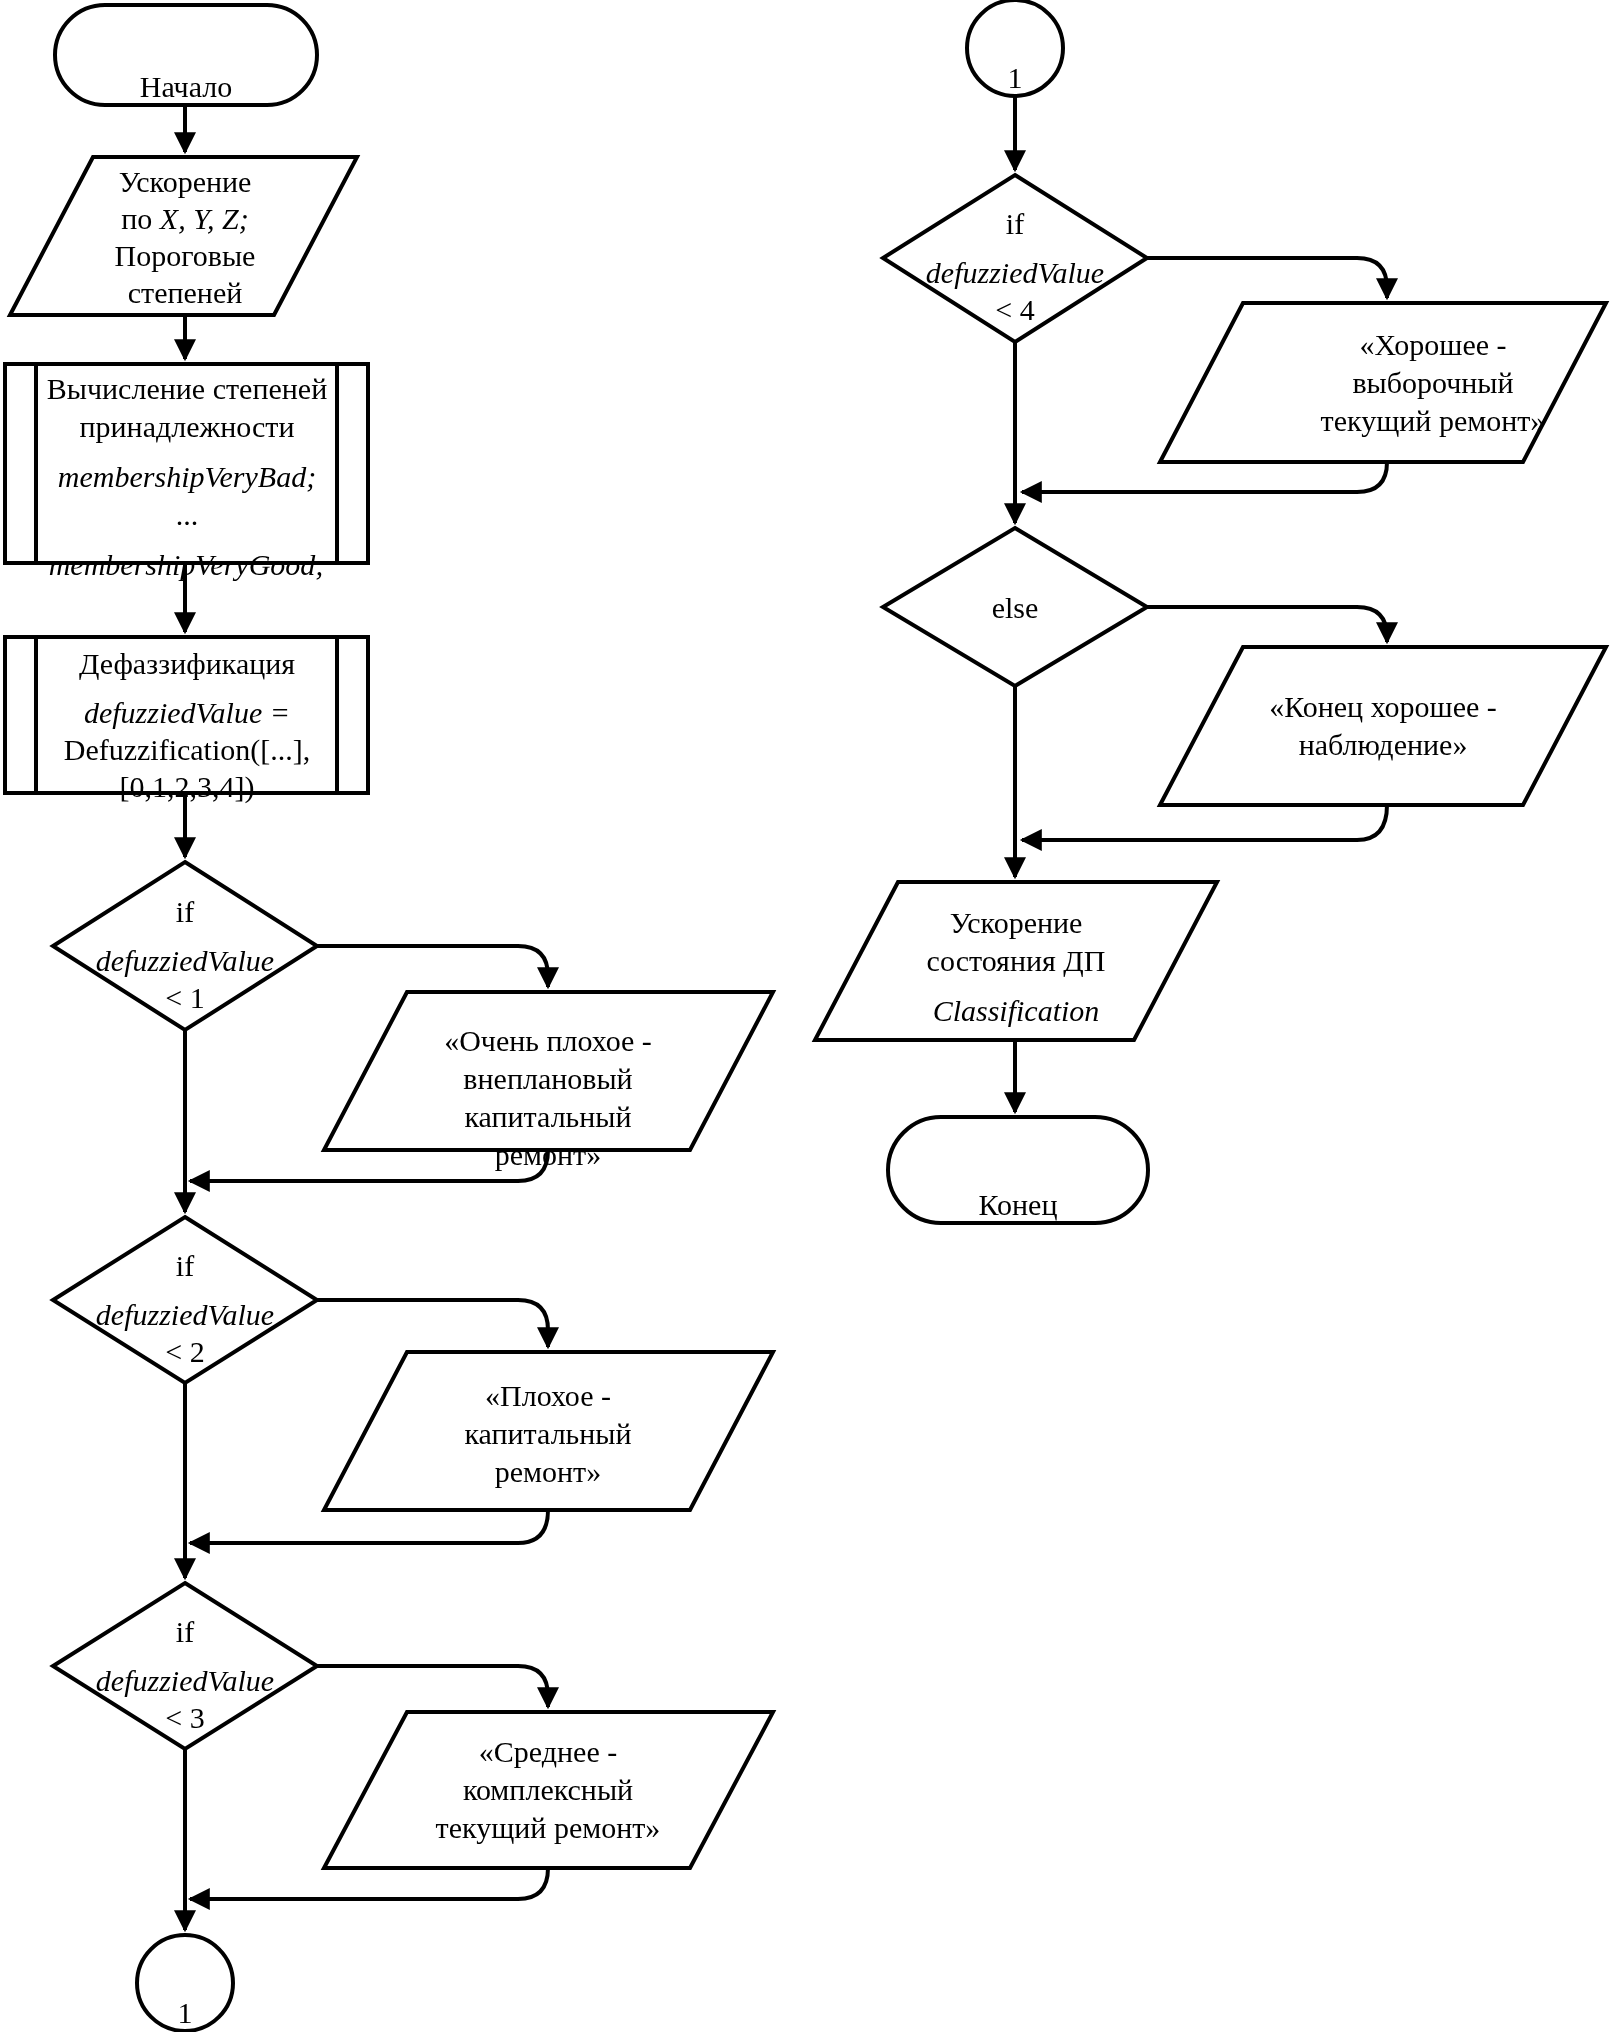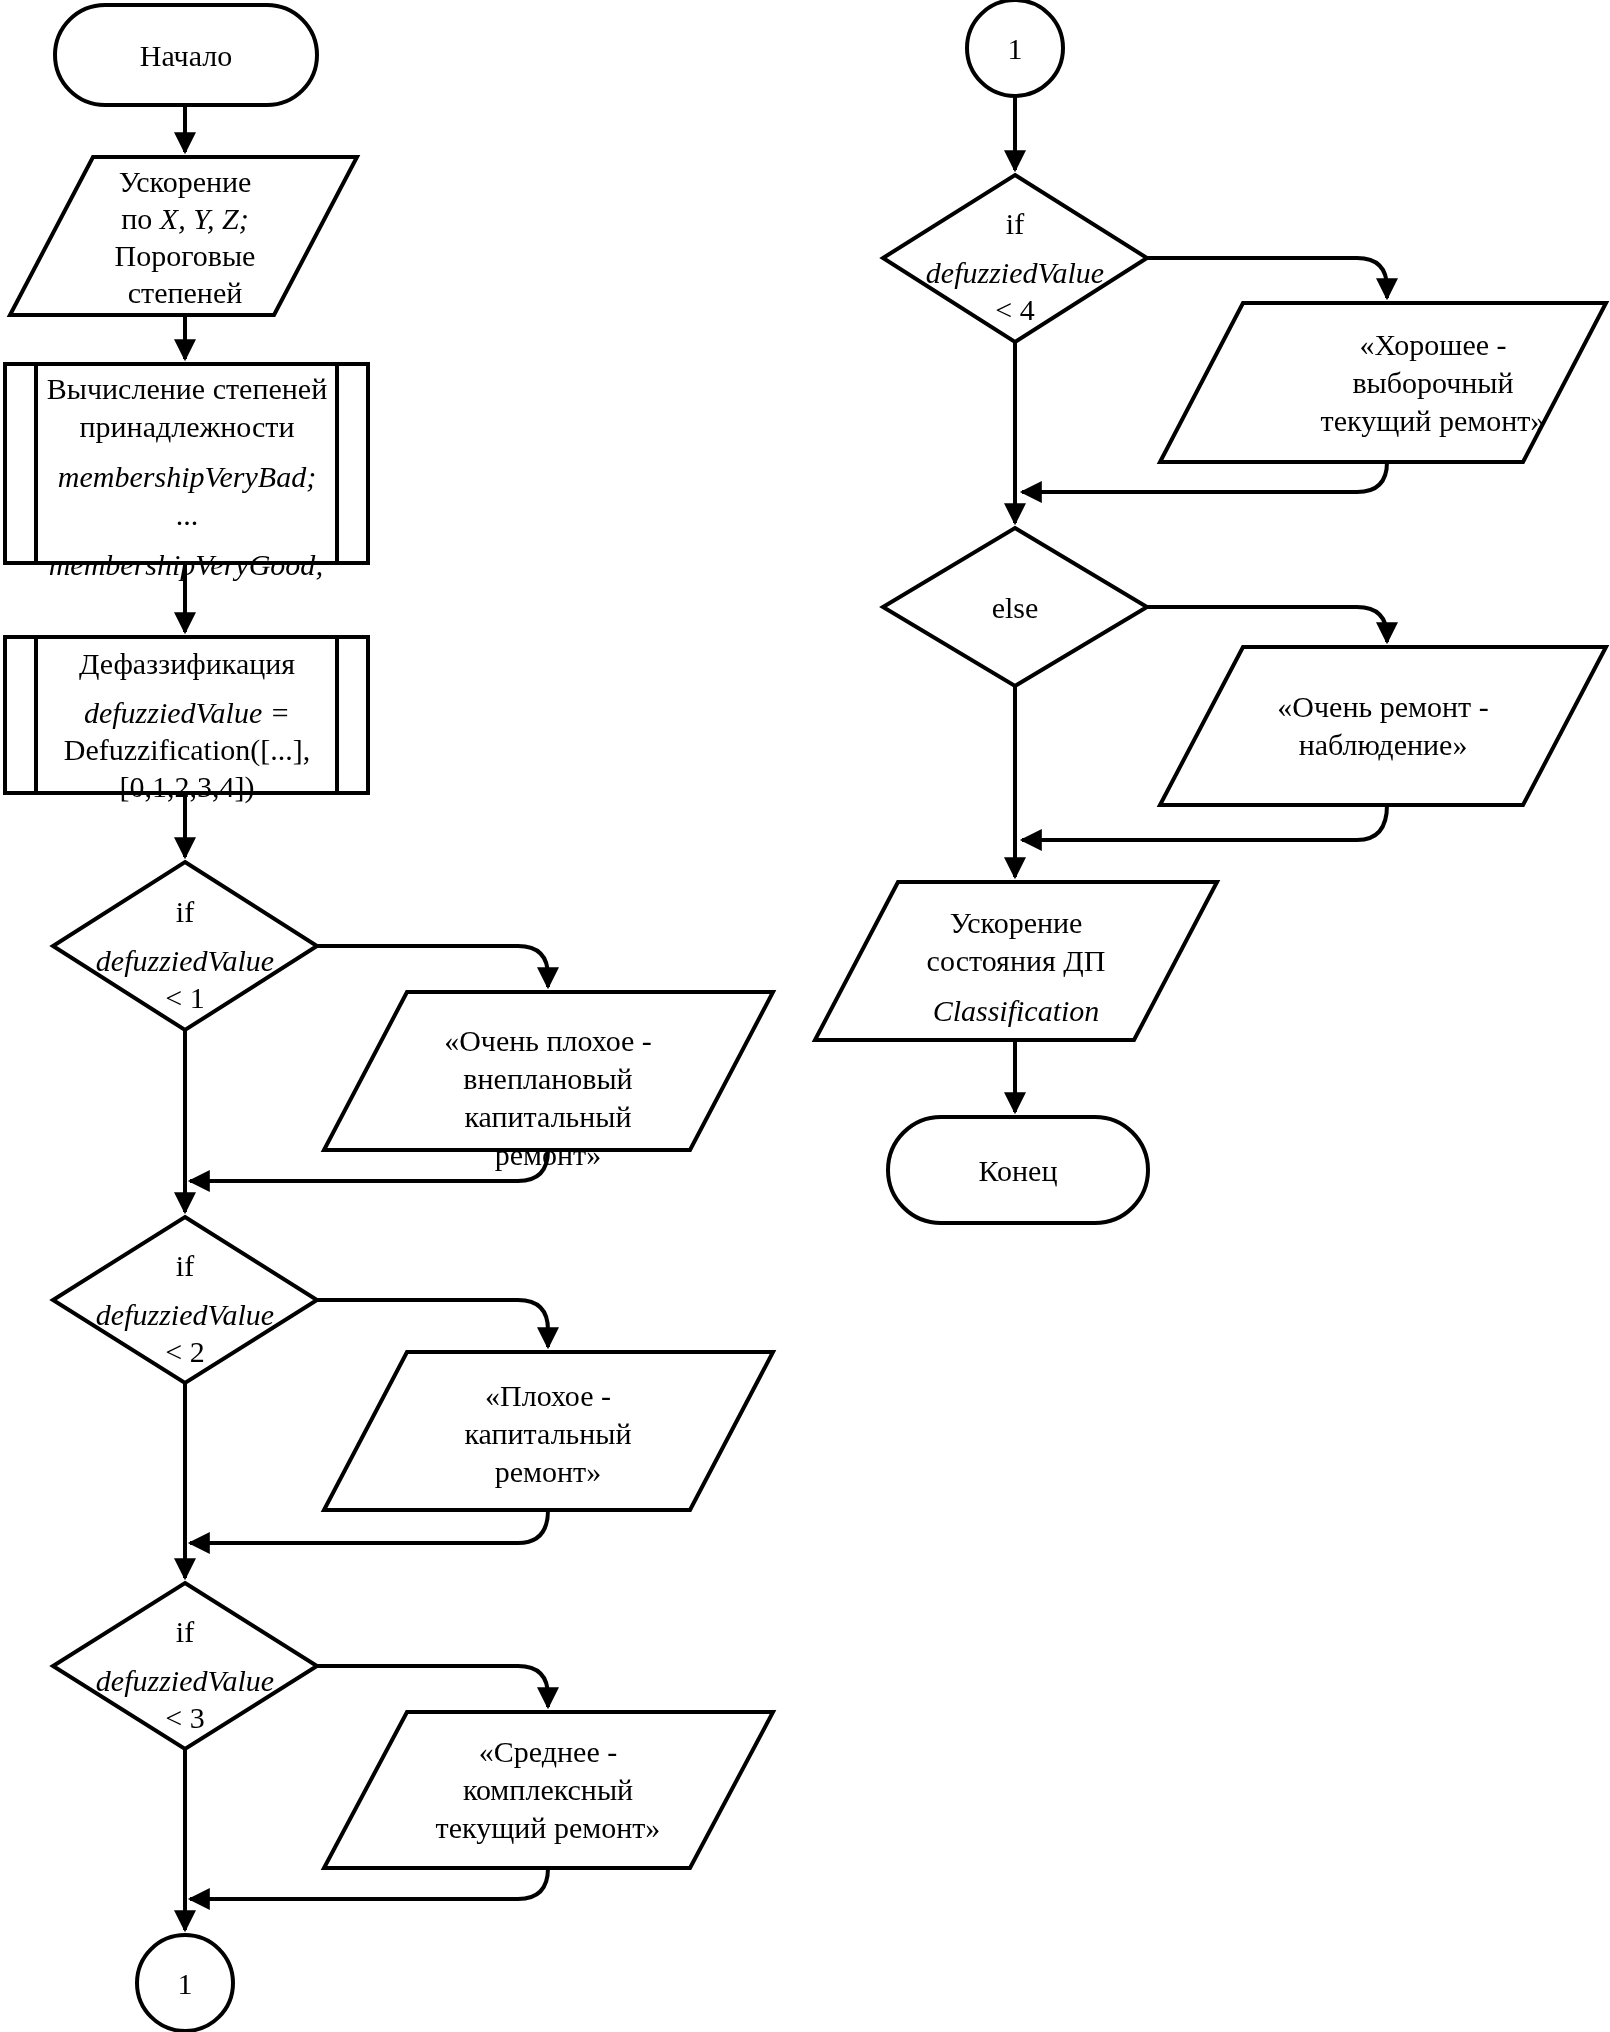--- a/index.html
+++ b/index.html
@@ -18,21 +18,21 @@
   .cn { fill: none; stroke: #000000; stroke-width: 4; }
   .lbl {
     position: absolute;
     text-align: center;
     font-size: 30px;
     line-height: 37px;
     white-space: nowrap;
   }
   .lbl .ln { display: block; }
   .lh38 { line-height: 38px; }
-  .cbox { display: flex; align-items: center; justify-content: center; }
+  .cbox { display: flex; align-items: flex-end; justify-content: center; }
   .it { font-style: italic; margin-top: 12px; }
 </style>
 </head>
 <body>
 
 <div class="stage">
 
   <svg class="layer" width="1610" height="2032" viewBox="0 0 1610 2032">
     <defs>
       <marker id="ah" viewBox="0 0 10 10" refX="9" refY="5" markerWidth="7.5" markerHeight="5.5" orient="auto-start-reverse">
@@ -175,21 +175,21 @@
     <span class="ln">«Хорошее -</span>
     <span class="ln">выборочный</span>
     <span class="ln">текущий ремонт»</span>
   </div>
 
   <div class="lbl" style="left:915px; top:589px; width:200px;">
     <span class="ln">else</span>
   </div>
 
   <div class="lbl lh38" style="left:1233px; top:688px; width:300px;">
-    <span class="ln">«Очень ремонт -</span>
+    <span class="ln">«Конец хорошее -</span>
     <span class="ln">наблюдение»</span>
   </div>
 
   <div class="lbl lh38" style="left:866px; top:904px; width:300px;">
     <span class="ln">Ускорение</span>
     <span class="ln">состояния ДП</span>
     <span class="ln it">Classification</span>
   </div>
 
   <div class="lbl cbox" style="left:888px; top:1117px; width:260px; height:106px;">

